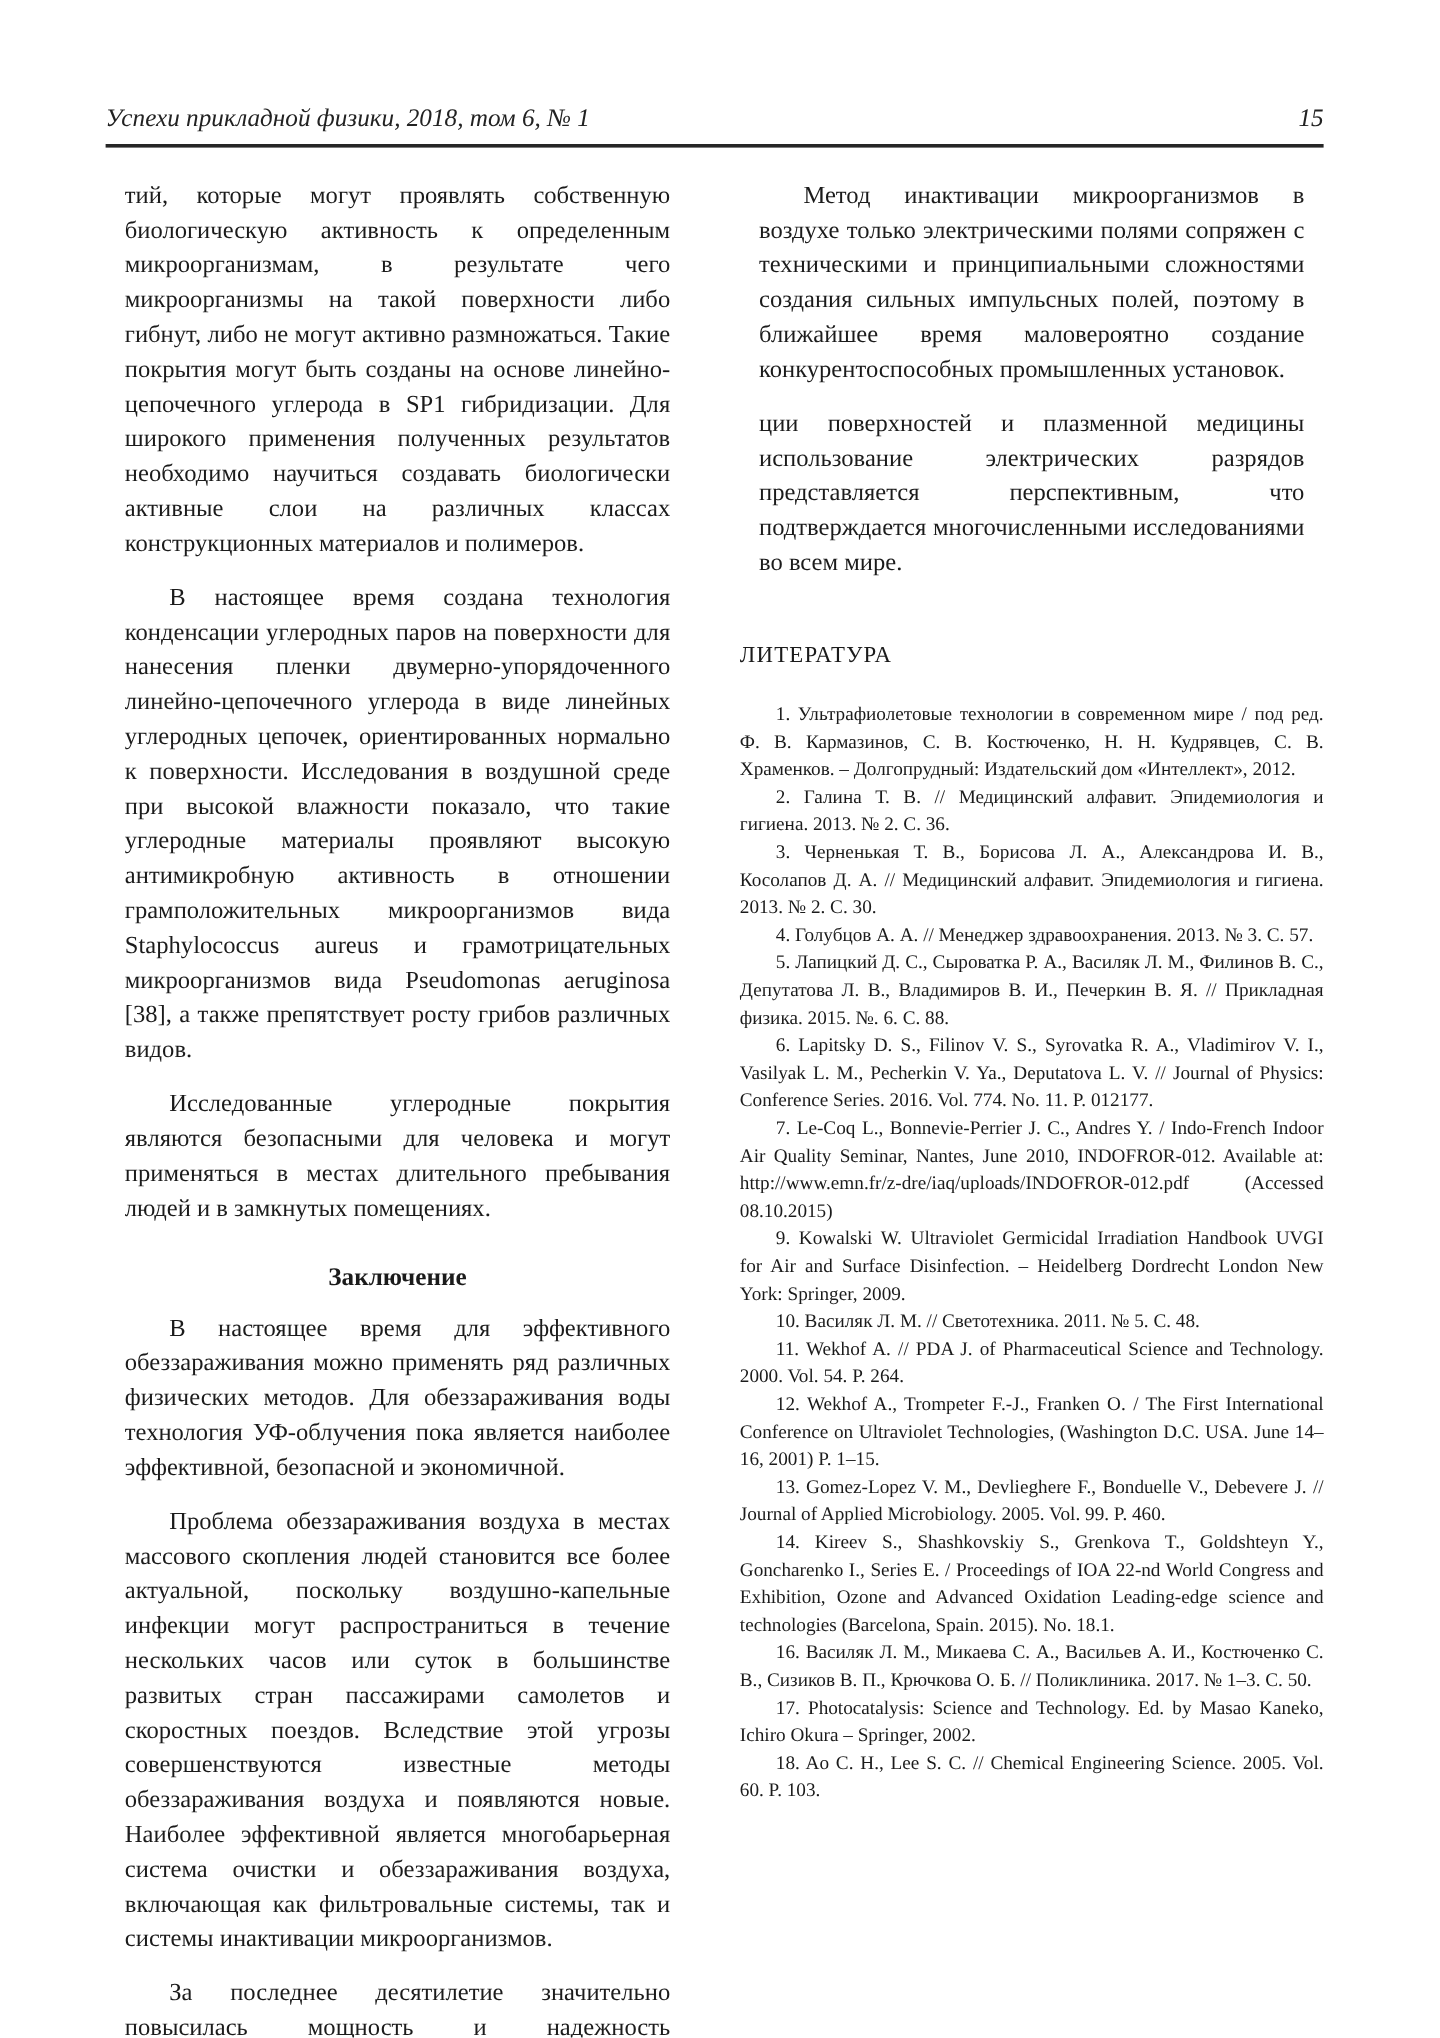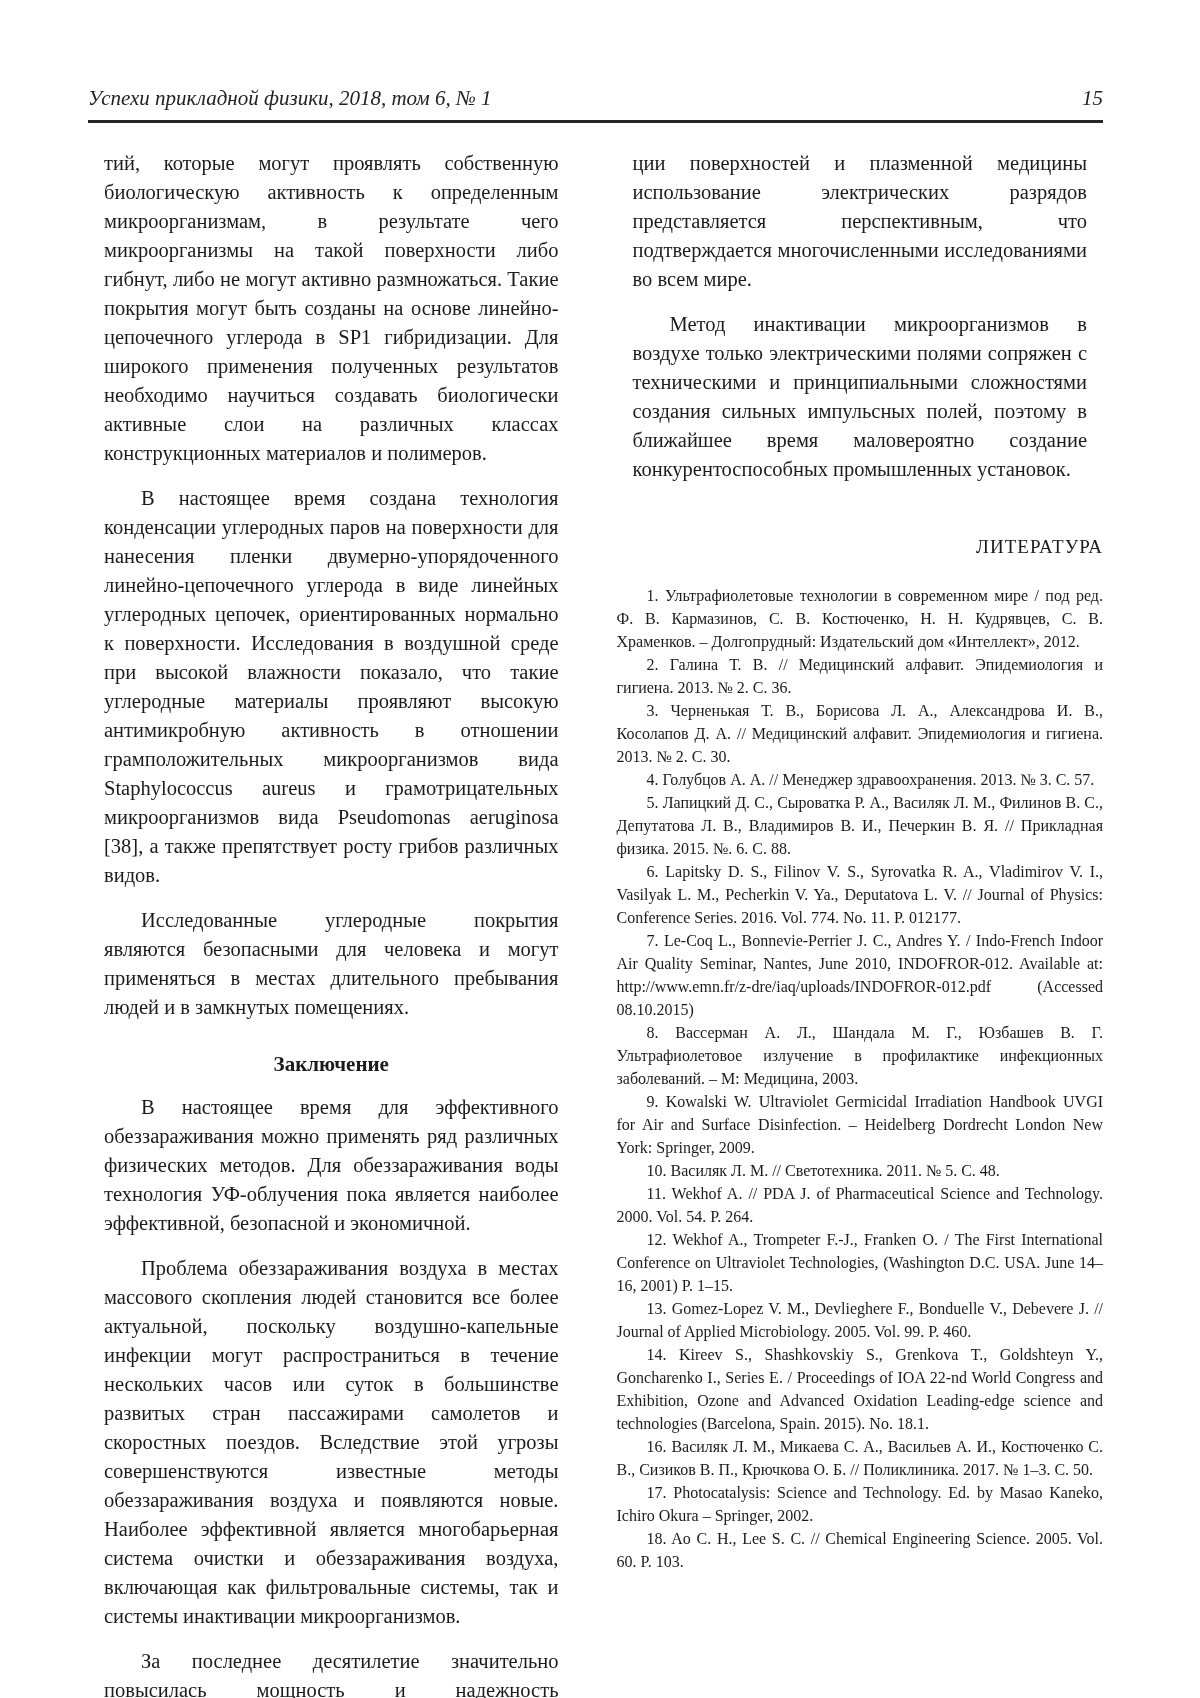--- a/index.html
+++ b/index.html
@@ -58,21 +58,21 @@
     font-size: 21px;
     font-weight: bold;
     text-align: center;
     text-indent: 0;
   }
   .lit-heading {
     margin: 52px 0 26px 0;
     font-size: 19px;
     font-weight: normal;
     letter-spacing: 1px;
-    text-align: right;
+    text-align: left;
     text-indent: 0;
   }
   .ref {
     margin: 0;
     font-size: 16px;
     line-height: 23px;
     text-align: justify;
     text-indent: 30px;
   }
   .it { }
@@ -90,31 +90,30 @@
     <div class="column" id="left-col">
         <p class="para noindent"><span>тий, которые могут проявлять собственную биологическую активность к определенным микроорганизмам, в результате чего микроорганизмы на такой поверхности либо гибнут, либо не могут активно размножаться. Такие покрытия могут быть созданы на основе линейно-цепочечного углерода в SP1 гибридизации. Для широкого применения полученных результатов необходимо научиться создавать биологически активные слои на различных классах конструкционных материалов и полимеров.</span></p>
         <p class="para"><span>В настоящее время создана технология конденсации углеродных паров на поверхности для нанесения пленки двумерно-упорядоченного линейно-цепочечного углерода в виде линейных углеродных цепочек, ориентированных нормально к поверхности. Исследования в воздушной среде при высокой влажности показало, что такие углеродные материалы проявляют высокую антимикробную активность в отношении грамположительных микроорганизмов вида </span><span class="it">Staphylococcus aureus</span><span> и грамотрицательных микроорганизмов вида </span><span class="it">Pseudomonas aeruginosa</span><span> [38], а также препятствует росту грибов различных видов.</span></p>
         <p class="para"><span>Исследованные углеродные покрытия являются безопасными для человека и могут применяться в местах длительного пребывания людей и в замкнутых помещениях.</span></p>
         <h3 class="section-heading">Заключение</h3>
         <p class="para"><span>В настоящее время для эффективного обеззараживания можно применять ряд различных физических методов. Для обеззараживания воды технология УФ-облучения пока является наиболее эффективной, безопасной и экономичной.</span></p>
         <p class="para"><span>Проблема обеззараживания воздуха в местах массового скопления людей становится все более актуальной, поскольку воздушно-капельные инфекции могут распространиться в течение нескольких часов или суток в большинстве развитых стран пассажирами самолетов и скоростных поездов. Вследствие этой угрозы совершенствуются известные методы обеззараживания воздуха и появляются новые. Наиболее эффективной является многобарьерная система очистки и обеззараживания воздуха, включающая как фильтровальные системы, так и системы инактивации микроорганизмов.</span></p>
         <p class="para"><span>За последнее десятилетие значительно повысилась мощность и надежность бактерицидных амальгамных УФ-ламп низкого давления, поэтому метод обеззараживания воздуха УФ-излучением является надежным, простым и эффективным методом. Электрические разряды для дезинфекции воздуха пока применяются редко, а для дезинфек-</span></p>
       </div>
     <div class="column" id="right-col">
+        <p class="para"><span>Метод инактивации микроорганизмов в воздухе только электрическими полями сопряжен с техническими и принципиальными сложностями создания сильных импульсных полей, поэтому в ближайшее время маловероятно создание конкурентоспособных промышленных установок.</span></p>
         <p class="para noindent"><span>ции поверхностей и плазменной медицины использование электрических разрядов представляется перспективным, что подтверждается многочисленными исследованиями во всем мире.</span></p>
-        <p class="para"><span>Метод инактивации микроорганизмов в воздухе только электрическими полями сопряжен с техническими и принципиальными сложностями создания сильных импульсных полей, поэтому в ближайшее время маловероятно создание конкурентоспособных промышленных установок.</span></p>
         <h3 class="lit-heading">ЛИТЕРАТУРА</h3>
         <p class="ref"><span>1. Ультрафиолетовые технологии в современном мире / под ред. Ф. В. Кармазинов, С. В. Костюченко, Н. Н. Кудрявцев, С. В. Храменков. – Долгопрудный: Издательский дом «Интеллект», 2012.</span></p>
         <p class="ref"><span>2. </span><span class="it">Галина Т. В.</span><span> // Медицинский алфавит. Эпидемиология и гигиена. 2013. № 2. С. 36.</span></p>
         <p class="ref"><span>3. </span><span class="it">Черненькая Т. В., Борисова Л. А., Александрова И. В., Косолапов Д. А.</span><span> // Медицинский алфавит. Эпидемиология и гигиена. 2013. № 2. С. 30.</span></p>
         <p class="ref"><span>4. </span><span class="it">Голубцов А. А.</span><span> // Менеджер здравоохранения. 2013. № 3. С. 57.</span></p>
         <p class="ref"><span>5. </span><span class="it">Лапицкий Д. С., Сыроватка Р. А., Василяк Л. М., Филинов В. С., Депутатова Л. В., Владимиров В. И., Печеркин В. Я.</span><span> // Прикладная физика. 2015. №. 6. С. 88.</span></p>
         <p class="ref"><span>6. </span><span class="it">Lapitsky D. S., Filinov V. S., Syrovatka R. A., Vladimirov V. I., Vasilyak L. M., Pecherkin V. Ya., Deputatova L. V.</span><span> // Journal of Physics: Conference Series. 2016. Vol. 774. No. 11. P. 012177.</span></p>
         <p class="ref"><span>7. </span><span class="it">Le-Coq L., Bonnevie-Perrier J. C., Andres Y.</span><span> / Indo-French Indoor Air Quality Seminar, Nantes, June 2010, INDOFROR-012. Available at: http://www.emn.fr/z-dre/iaq/uploads/INDOFROR-012.pdf (Accessed 08.10.2015)</span></p>
-        <p class="ref"><span>8. </span><span class="it">Вассерман А. Л., Шандала М. Г., Юзбашев В. Г.</span><span> Ультрафиолетовое излучение в профилактике инфекционных заболеваний. – М: Медицина, 2003.</span></p>
         <p class="ref"><span>9. </span><span class="it">Kowalski W.</span><span> Ultraviolet Germicidal Irradiation Handbook UVGI for Air and Surface Disinfection. – Heidelberg Dordrecht London New York: Springer, 2009.</span></p>
         <p class="ref"><span>10. </span><span class="it">Василяк Л. М.</span><span> // Светотехника. 2011. № 5. С. 48.</span></p>
         <p class="ref"><span>11. </span><span class="it">Wekhof A.</span><span> // PDA J. of Pharmaceutical Science and Technology. 2000. Vol. 54. P. 264.</span></p>
         <p class="ref"><span>12. </span><span class="it">Wekhof A., Trompeter F.-J., Franken O.</span><span> / The First International Conference on Ultraviolet Technologies, (Washington D.C. USA. June 14–16, 2001) P. 1–15.</span></p>
         <p class="ref"><span>13. </span><span class="it">Gomez-Lopez V. M., Devlieghere F., Bonduelle V., Debevere J.</span><span> // Journal of Applied Microbiology. 2005. Vol. 99. P. 460.</span></p>
         <p class="ref"><span>14. </span><span class="it">Kireev S., Shashkovskiy S., Grenkova T., Goldshteyn Y., Goncharenko I., Series E.</span><span> / Proceedings of IOA 22-nd World Congress and Exhibition, Ozone and Advanced Oxidation Leading-edge science and technologies (Barcelona, Spain. 2015). No. 18.1.</span></p>
         <p class="ref"><span>16. </span><span class="it">Василяк Л. М., Микаева С. А., Васильев А. И., Костюченко С. В., Сизиков В. П., Крючкова О. Б.</span><span> // Поликлиника. 2017. № 1–3. С. 50.</span></p>
         <p class="ref"><span>17. Photocatalysis: Science and Technology. Ed. by Masao Kaneko, Ichiro Okura – Springer, 2002.</span></p>
         <p class="ref"><span>18. </span><span class="it">Ao C. H., Lee S. C.</span><span> // Chemical Engineering Science. 2005. Vol. 60. P. 103.</span></p>
       </div>

